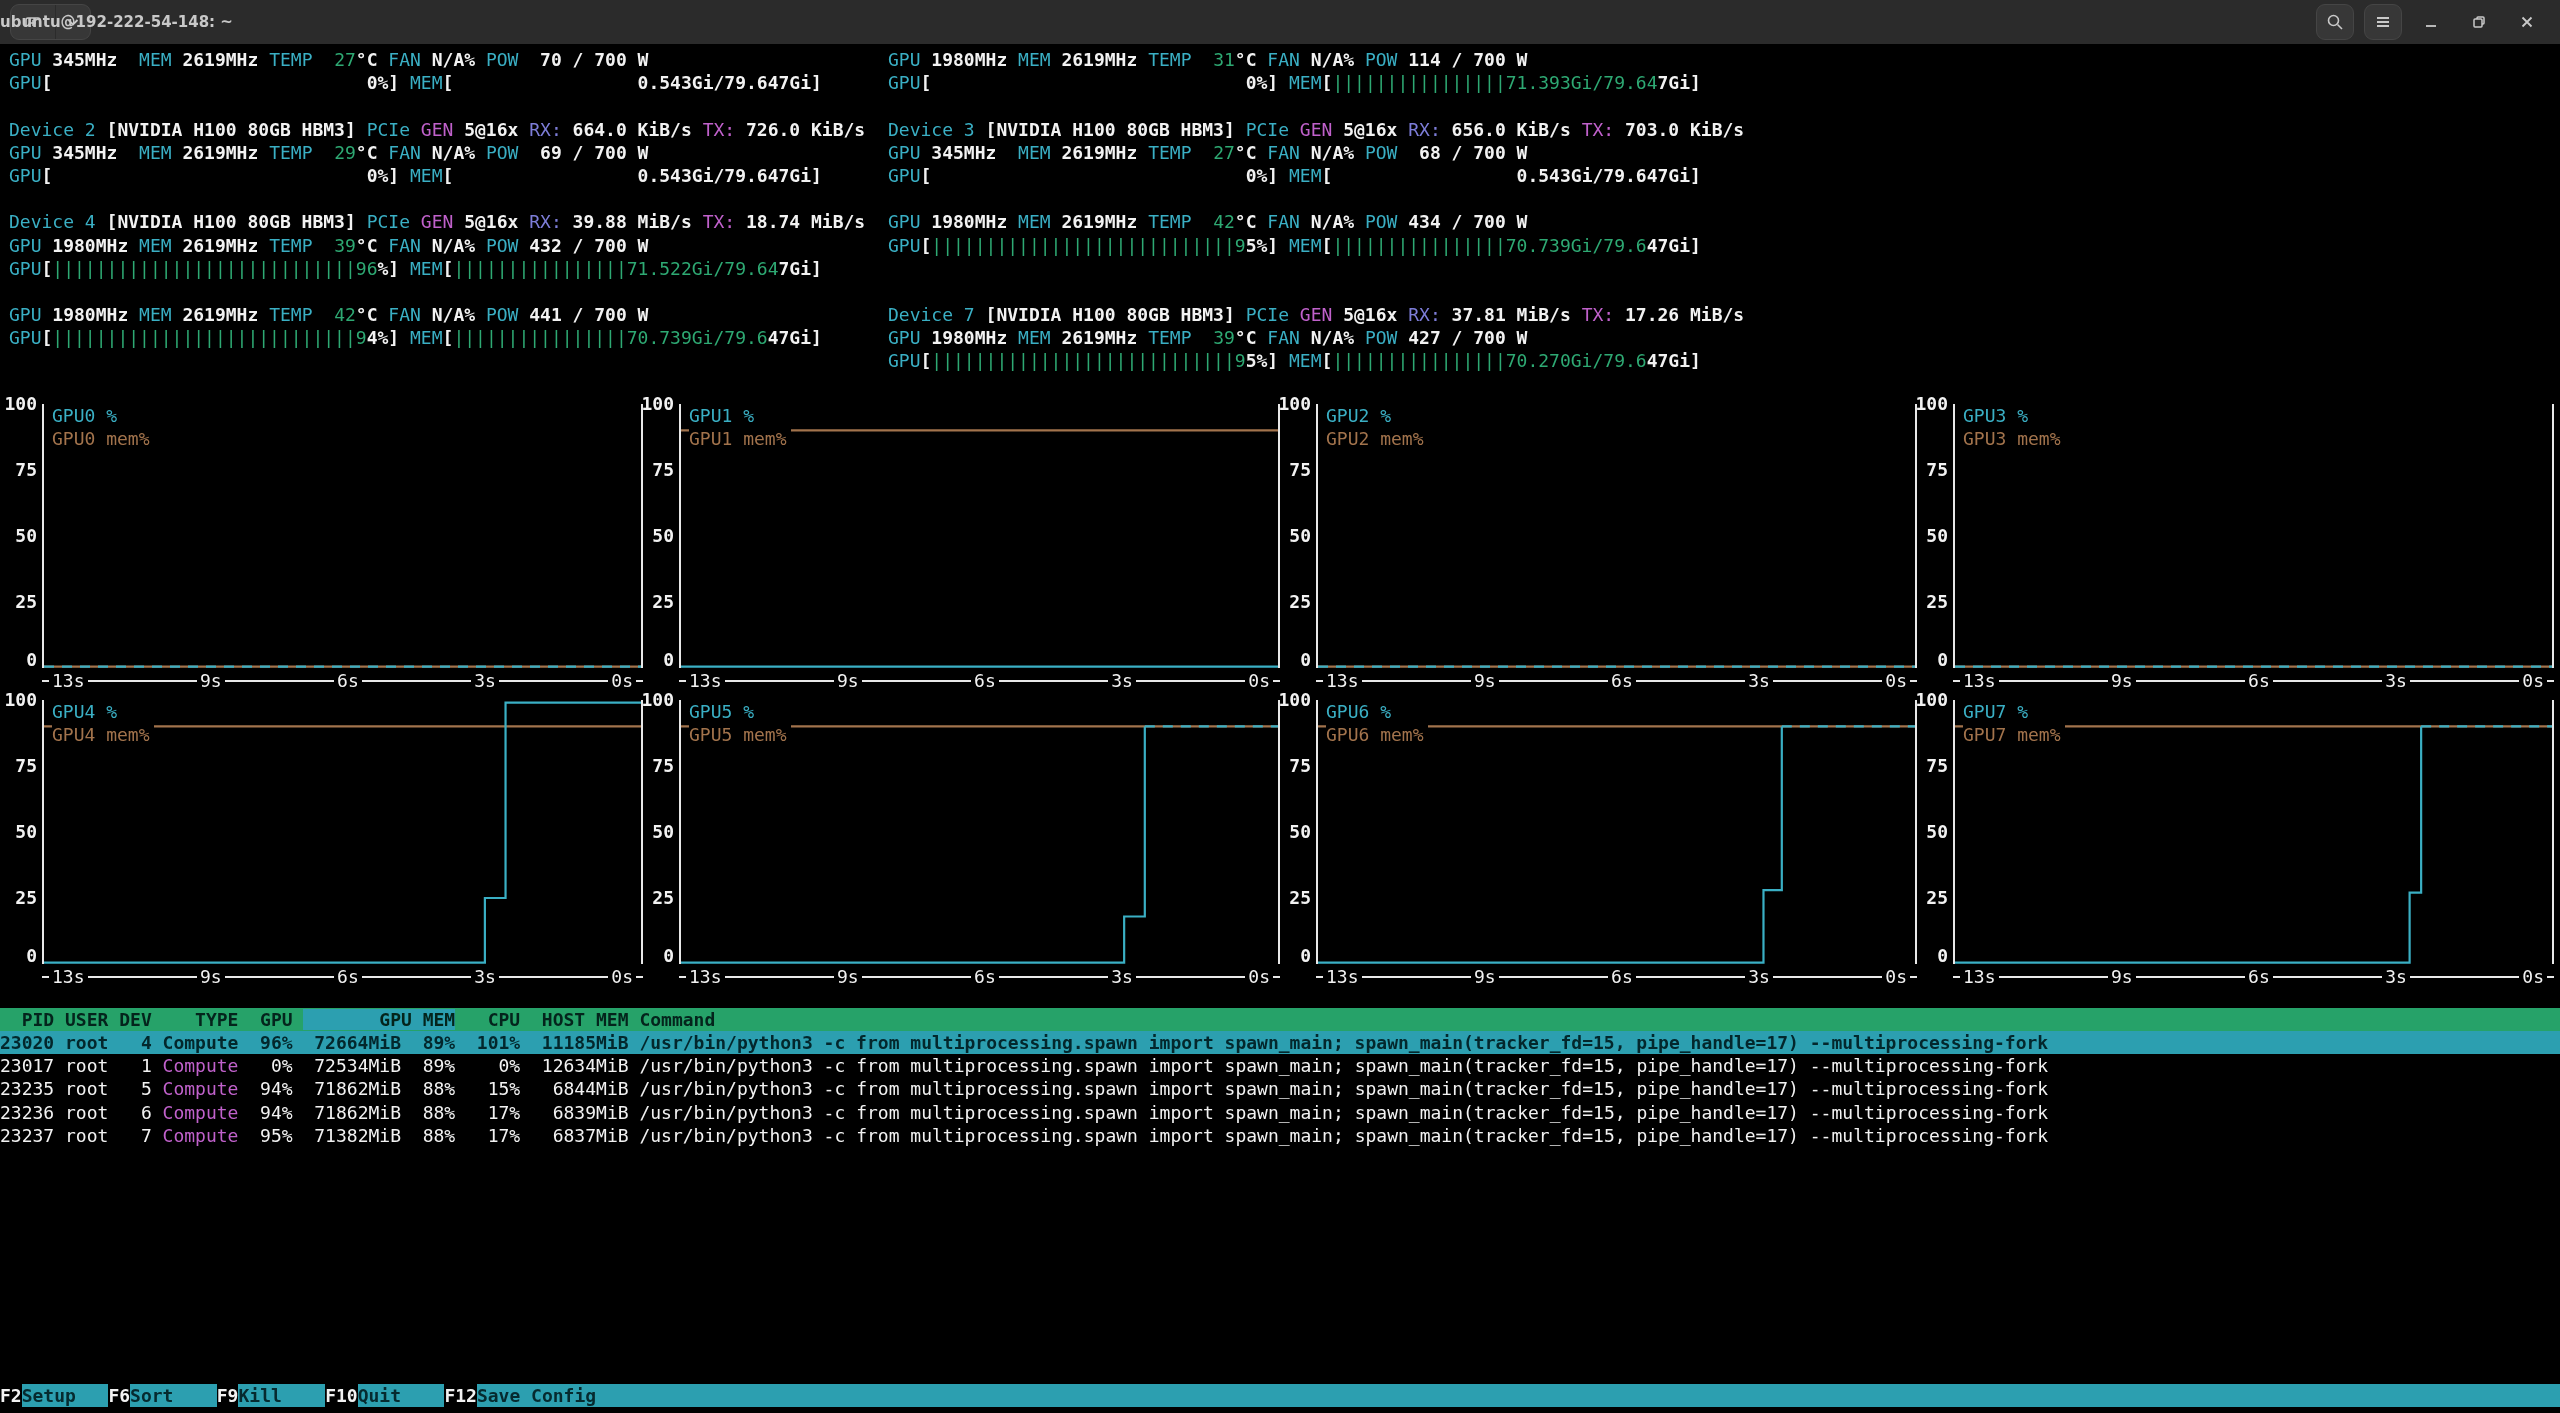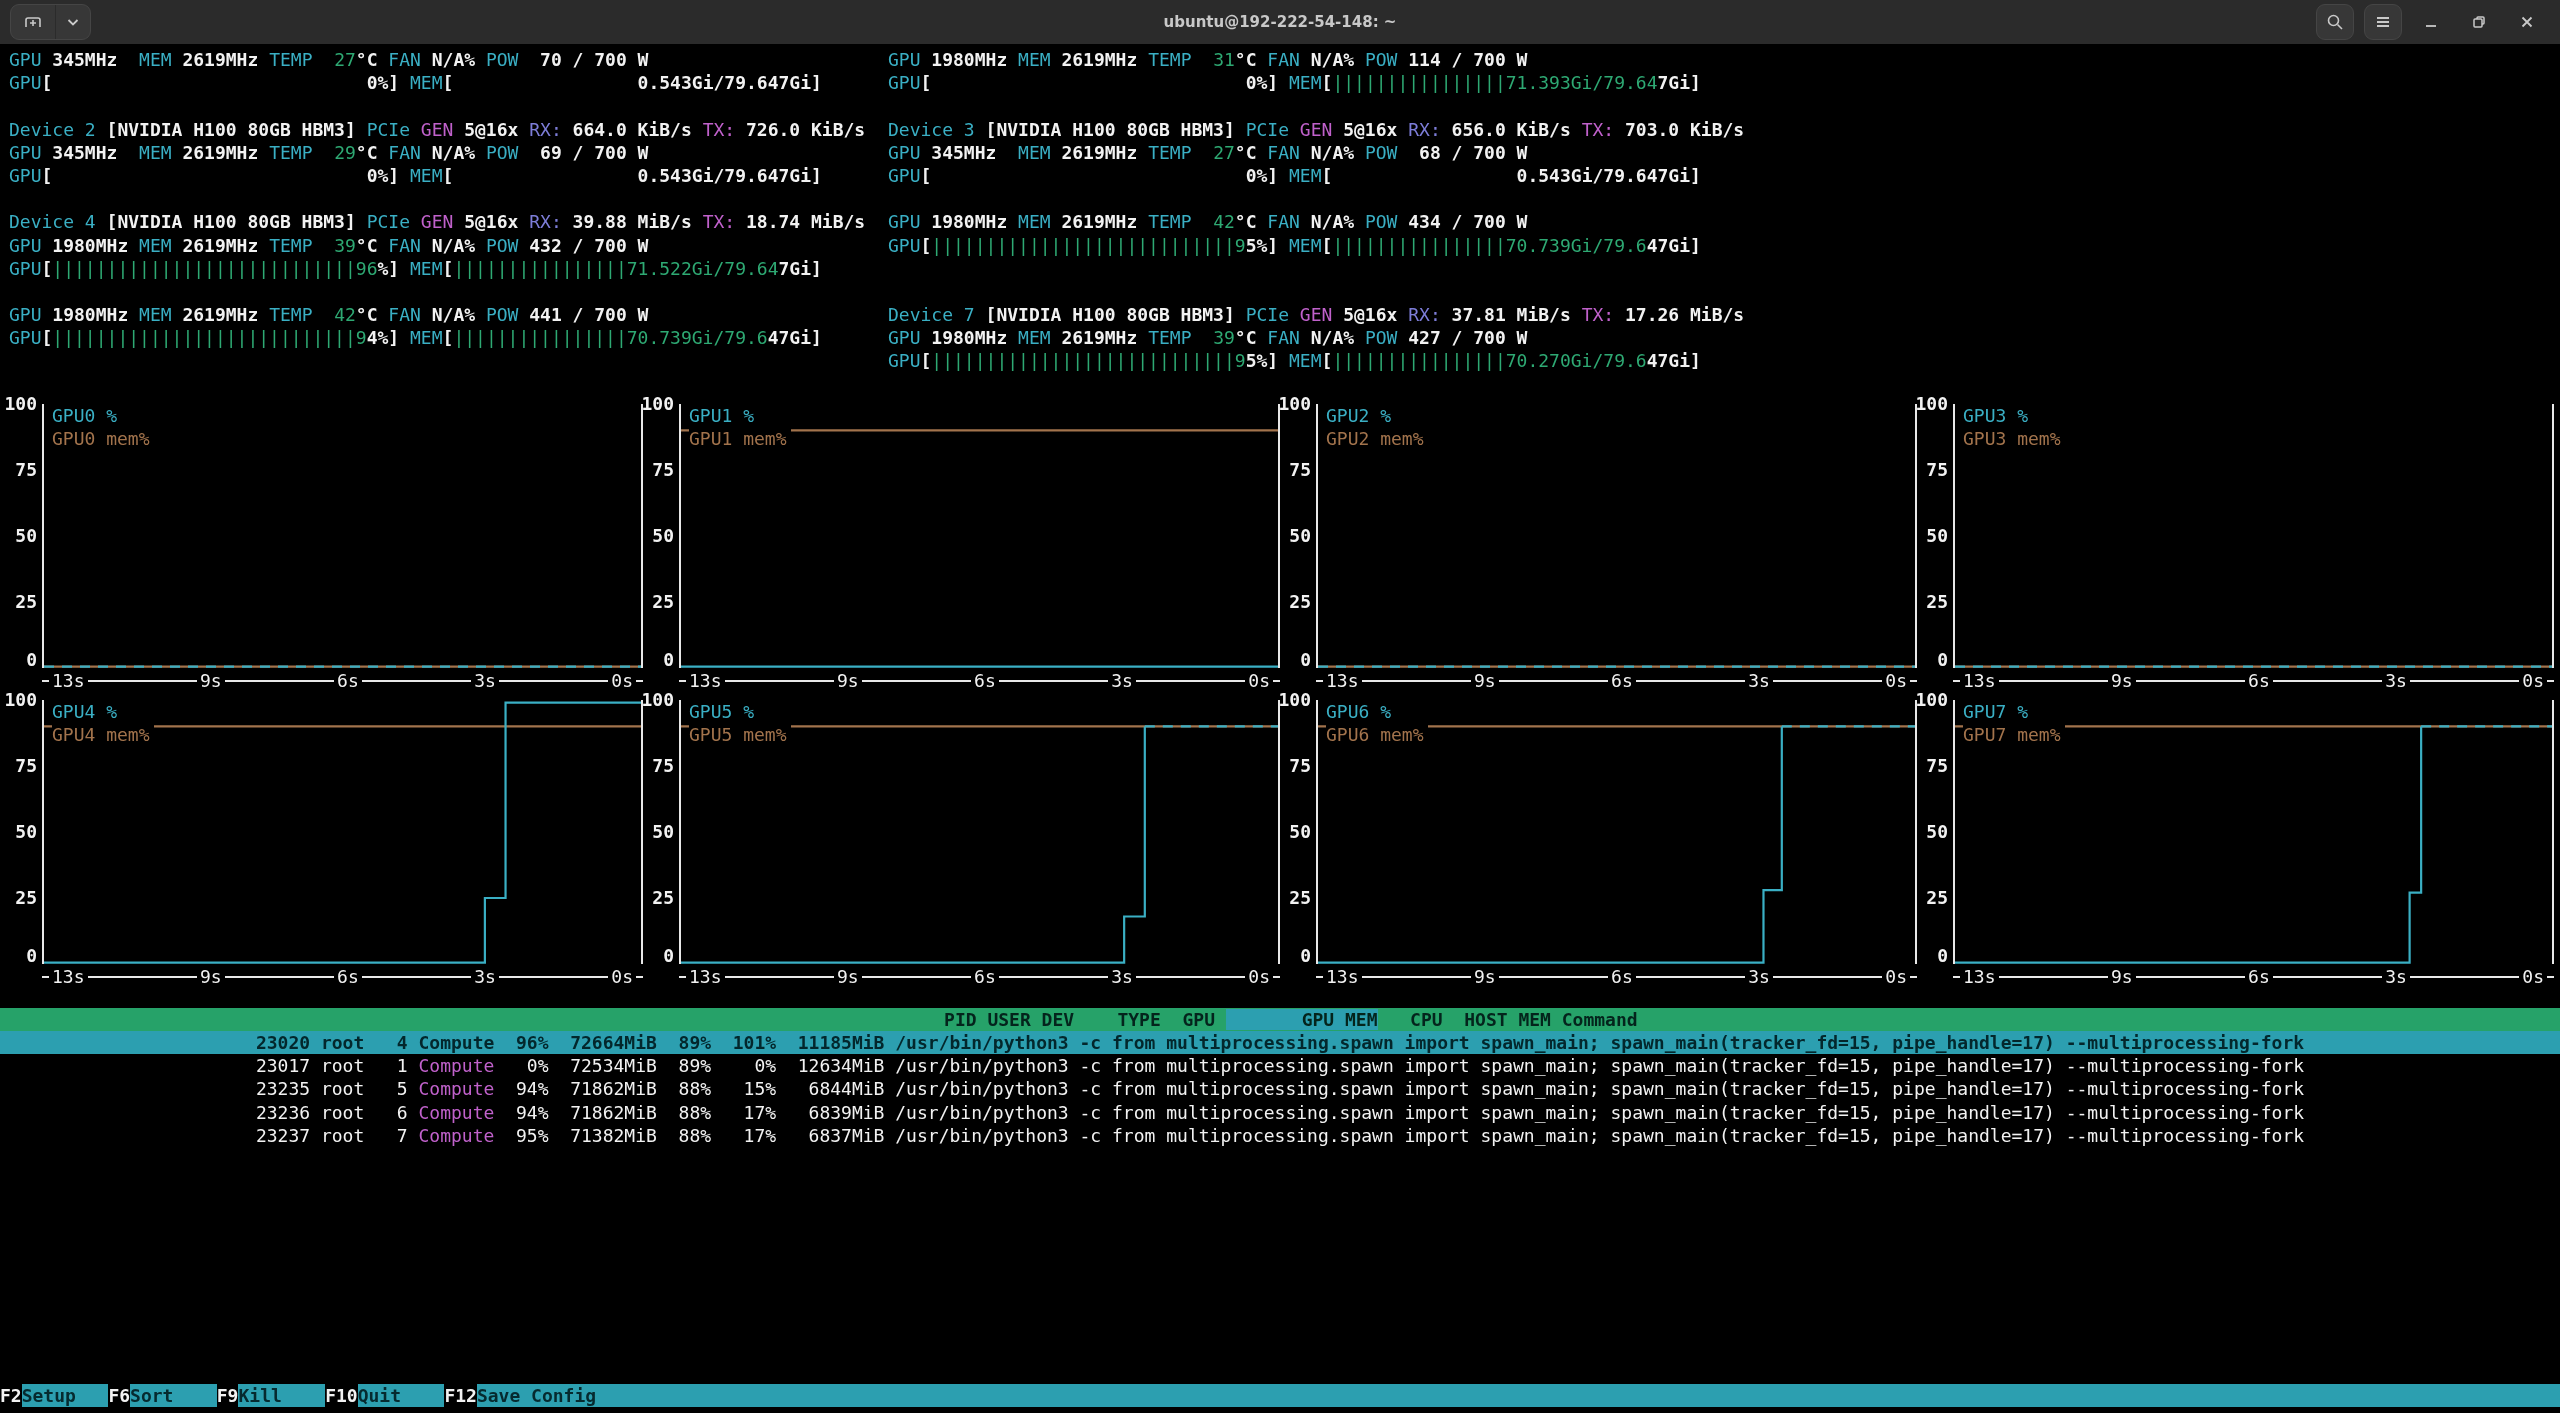--- a/index.html
+++ b/index.html
@@ -5,21 +5,21 @@
   html,body{margin:0;padding:0;background:#000;}
   body{width:2560px;height:1413px;overflow:hidden;font-family:"DejaVu Sans Mono",monospace;}
 
   
   .titlebar{position:relative;height:44px;background:#2b2b2b;display:flex;align-items:center;
     font-family:"DejaVu Sans",sans-serif;}
   .tb-left{display:flex;align-items:center;margin-left:10px;height:34px;
     background:#373737;border:1px solid #454545;border-radius:9px;overflow:hidden;}
   .tb-btn{width:44px;height:34px;display:flex;align-items:center;justify-content:center;color:#c9c9c9;}
   .tb-split{width:1px;height:34px;background:#2b2b2b;}
-  .tb-title{position:absolute;left:0;right:0;text-align:center;color:#c8c8c8;
+  .tb-title{position:absolute;left:0;right:0;text-align:left;color:#c8c8c8;
     font-weight:bold;font-size:15px;pointer-events:none;}
   .tb-right{margin-left:auto;display:flex;align-items:center;gap:10px;margin-right:14px;}
   .tb-sq{width:36px;height:34px;background:#373737;border:1px solid #454545;border-radius:9px;
     display:flex;align-items:center;justify-content:center;color:#c9c9c9;}
   .tb-win{width:38px;height:34px;display:flex;align-items:center;justify-content:center;color:#c9c9c9;}
 
   
   .term{position:relative;height:1369px;background:#000;color:var(--white);
     font-size:18px;line-height:23.2px;display:flex;flex-direction:column;}
   .c-cyan{color:var(--cyan);}
@@ -44,21 +44,21 @@
   .legend{position:absolute;top:0;left:8px;display:flex;flex-direction:column;}
   .legend span{background:#000;padding-right:4px;height:23.2px;}
   .lg-gpu{color:var(--cyan);}
   .lg-mem{color:var(--orange);}
   .axis{display:flex;align-items:center;height:26px;color:var(--white);font-weight:normal;}
   .axis .xl{flex:1;height:2px;background:#e8e8e8;}
   .axis .nub{width:7px;height:2px;background:#e8e8e8;}
   .axis .xt{padding:0 3px;}
 
   
-  .ptable{margin-top:12px;text-align:center;}
+  .ptable{margin-top:12px;}
   .prow{white-space:pre;height:23.2px;}
   .prow.header{background:var(--header-bg);color:#04241c;font-weight:bold;}
   .prow.header .hl{background:var(--selected-bg);}
   .prow.selected{background:var(--selected-bg);color:#03272c;font-weight:bold;}
 
   
   .spacer{flex:1;}
   .fbar{display:flex;height:23.2px;margin-bottom:6px;font-weight:bold;}
   .fkey{color:var(--white);background:#000;white-space:pre;}
   .flabel{background:var(--selected-bg);color:#062a2f;white-space:pre;}

